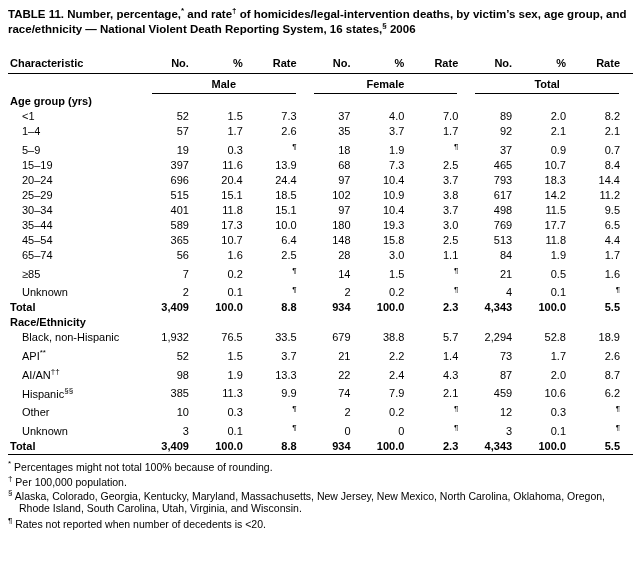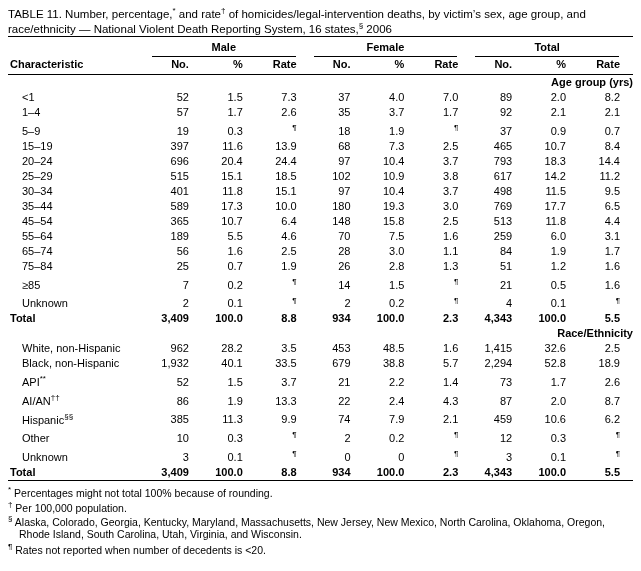--- a/index.html
+++ b/index.html
@@ -2,22 +2,22 @@
 <html><head>
 <meta charset="utf-8">
 <style>
   html, body { margin: 0; padding: 0; background: #ffffff; }
   .page {
     width: 641px; height: 571px; box-sizing: border-box;
     padding: 6px 8px 4px 8px; background: #ffffff; color: #000;
     font-family: "Liberation Sans", sans-serif; overflow: hidden;
   }
   .title {
-    font-weight: normal; font-size: 11.5px; line-height: 1.25;
-    margin-bottom: 0;
+    font-weight: bold; font-size: 11.5px; line-height: 1.25;
+    margin-bottom: 20px;
   }
   .title sup { font-size: 8px; }
   table {
     width: 100%; border-collapse: collapse; table-layout: fixed;
     font-size: 11px;
   }
   col.labelcol { width: 140px; }
   th, td {
     padding: 0; font-weight: normal; vertical-align: bottom;
     line-height: 15px; height: 15px; font-size: 11px;
@@ -26,21 +26,21 @@
   tr[data-name="group-header-row"] th { border-top: 1px solid #000; padding-top: 3px; }
   .grp { font-weight: bold; }
   .grp-rule {
     display: block; text-align: center; border-bottom: 1px solid #000;
     margin: 0 14px 0 4px; padding-bottom: 1px; font-weight: bold;
   }
   tr[data-name="subheader-row"] th { border-bottom: 1px solid #000; padding-bottom: 2px; font-weight: bold; }
   .char { text-align: left; padding-left: 2px; }
   .num { text-align: right; padding-right: 13px; }
   td.num sup { font-size: 8px; }
-  .sect { font-weight: bold; padding-left: 2px; text-align: right; }
+  .sect { font-weight: bold; padding-left: 2px; }
   .lblIndent { text-align: left; padding-left: 14px; }
   .lblTotal { text-align: left; padding-left: 2px; }
   td sup { font-size: 8px; }
   tr.total td { font-weight: bold; }
   tbody tr:last-child td { border-bottom: 1px solid #000; }
   .footnotes { margin-top: 3px; font-size: 10.5px; line-height: 12.4px; }
   .fn { padding-left: 11px; text-indent: -11px; }
   .fn sup { font-size: 8px; }
 </style>
 </head>
@@ -55,44 +55,44 @@
       <col data-name="data-column">
       <col data-name="data-column">
       <col data-name="data-column">
       <col data-name="data-column">
       <col data-name="data-column">
       <col data-name="data-column">
       <col data-name="data-column">
       <col data-name="data-column">
     </colgroup>
     <thead data-name="table-head">
+        <tr data-name="subheader-row">
+          <th data-name="characteristic-header" class="char">Characteristic</th>
+          <th data-name="column-header" class="num">No.</th>
+          <th data-name="column-header" class="num">%</th>
+          <th data-name="column-header" class="num">Rate</th>
+          <th data-name="column-header" class="num">No.</th>
+          <th data-name="column-header" class="num">%</th>
+          <th data-name="column-header" class="num">Rate</th>
+          <th data-name="column-header" class="num">No.</th>
+          <th data-name="column-header" class="num">%</th>
+          <th data-name="column-header" class="num">Rate</th>
+        </tr>
         <tr data-name="group-header-row">
           <th data-name="corner-cell" class="char"></th>
           <th data-name="group-header" class="grp" colspan="3">
             <span data-name="group-header-label" class="grp-rule">Male</span>
           </th>
           <th data-name="group-header" class="grp" colspan="3">
             <span data-name="group-header-label" class="grp-rule">Female</span>
           </th>
           <th data-name="group-header" class="grp" colspan="3">
             <span data-name="group-header-label" class="grp-rule">Total</span>
           </th>
         </tr>
-        <tr data-name="subheader-row">
-          <th data-name="characteristic-header" class="char">Characteristic</th>
-          <th data-name="column-header" class="num">No.</th>
-          <th data-name="column-header" class="num">%</th>
-          <th data-name="column-header" class="num">Rate</th>
-          <th data-name="column-header" class="num">No.</th>
-          <th data-name="column-header" class="num">%</th>
-          <th data-name="column-header" class="num">Rate</th>
-          <th data-name="column-header" class="num">No.</th>
-          <th data-name="column-header" class="num">%</th>
-          <th data-name="column-header" class="num">Rate</th>
-        </tr>
       </thead>
     <tbody data-name="table-body">
         <tr data-name="section-header-row">
           <td data-name="section-label" class="sect" colspan="10">Age group (yrs)</td>
         </tr>
         <tr data-name="table-row">
           <td data-name="row-label" class="lblIndent">&lt;1</td>
           <td data-name="cell" class="num">52</td>
           <td data-name="cell" class="num">1.5</td>
           <td data-name="cell" class="num">7.3</td>
@@ -193,56 +193,32 @@
           <td data-name="cell" class="num">10.7</td>
           <td data-name="cell" class="num">6.4</td>
           <td data-name="cell" class="num">148</td>
           <td data-name="cell" class="num">15.8</td>
           <td data-name="cell" class="num">2.5</td>
           <td data-name="cell" class="num">513</td>
           <td data-name="cell" class="num">11.8</td>
           <td data-name="cell" class="num">4.4</td>
         </tr>
         <tr data-name="table-row">
-          <td data-name="row-label" class="lblIndent">55–64</td>
-          <td data-name="cell" class="num">189</td>
-          <td data-name="cell" class="num">5.5</td>
-          <td data-name="cell" class="num">4.6</td>
-          <td data-name="cell" class="num">70</td>
-          <td data-name="cell" class="num">7.5</td>
-          <td data-name="cell" class="num">1.6</td>
-          <td data-name="cell" class="num">259</td>
-          <td data-name="cell" class="num">6.0</td>
-          <td data-name="cell" class="num">3.1</td>
-        </tr>
-        <tr data-name="table-row">
           <td data-name="row-label" class="lblIndent">65–74</td>
           <td data-name="cell" class="num">56</td>
           <td data-name="cell" class="num">1.6</td>
           <td data-name="cell" class="num">2.5</td>
           <td data-name="cell" class="num">28</td>
           <td data-name="cell" class="num">3.0</td>
           <td data-name="cell" class="num">1.1</td>
           <td data-name="cell" class="num">84</td>
           <td data-name="cell" class="num">1.9</td>
           <td data-name="cell" class="num">1.7</td>
         </tr>
         <tr data-name="table-row">
-          <td data-name="row-label" class="lblIndent">75–84</td>
-          <td data-name="cell" class="num">25</td>
-          <td data-name="cell" class="num">0.7</td>
-          <td data-name="cell" class="num">1.9</td>
-          <td data-name="cell" class="num">26</td>
-          <td data-name="cell" class="num">2.8</td>
-          <td data-name="cell" class="num">1.3</td>
-          <td data-name="cell" class="num">51</td>
-          <td data-name="cell" class="num">1.2</td>
-          <td data-name="cell" class="num">1.6</td>
-        </tr>
-        <tr data-name="table-row">
           <td data-name="row-label" class="lblIndent">≥85</td>
           <td data-name="cell" class="num">7</td>
           <td data-name="cell" class="num">0.2</td>
           <td data-name="cell" class="num"><sup data-name="not-reported-marker">¶</sup></td>
           <td data-name="cell" class="num">14</td>
           <td data-name="cell" class="num">1.5</td>
           <td data-name="cell" class="num"><sup data-name="not-reported-marker">¶</sup></td>
           <td data-name="cell" class="num">21</td>
           <td data-name="cell" class="num">0.5</td>
           <td data-name="cell" class="num">1.6</td>
@@ -268,35 +244,23 @@
           <td data-name="cell" class="num">100.0</td>
           <td data-name="cell" class="num">2.3</td>
           <td data-name="cell" class="num">4,343</td>
           <td data-name="cell" class="num">100.0</td>
           <td data-name="cell" class="num">5.5</td>
         </tr>
         <tr data-name="section-header-row">
           <td data-name="section-label" class="sect" colspan="10">Race/Ethnicity</td>
         </tr>
         <tr data-name="table-row">
-          <td data-name="row-label" class="lblIndent">White, non-Hispanic</td>
-          <td data-name="cell" class="num">962</td>
-          <td data-name="cell" class="num">28.2</td>
-          <td data-name="cell" class="num">3.5</td>
-          <td data-name="cell" class="num">453</td>
-          <td data-name="cell" class="num">48.5</td>
-          <td data-name="cell" class="num">1.6</td>
-          <td data-name="cell" class="num">1,415</td>
-          <td data-name="cell" class="num">32.6</td>
-          <td data-name="cell" class="num">2.5</td>
-        </tr>
-        <tr data-name="table-row">
           <td data-name="row-label" class="lblIndent">Black, non-Hispanic</td>
           <td data-name="cell" class="num">1,932</td>
-          <td data-name="cell" class="num">40.1</td>
+          <td data-name="cell" class="num">76.5</td>
           <td data-name="cell" class="num">33.5</td>
           <td data-name="cell" class="num">679</td>
           <td data-name="cell" class="num">38.8</td>
           <td data-name="cell" class="num">5.7</td>
           <td data-name="cell" class="num">2,294</td>
           <td data-name="cell" class="num">52.8</td>
           <td data-name="cell" class="num">18.9</td>
         </tr>
         <tr data-name="table-row">
           <td data-name="row-label" class="lblIndent">API<sup data-name="label-marker">**</sup></td>
@@ -305,21 +269,21 @@
           <td data-name="cell" class="num">3.7</td>
           <td data-name="cell" class="num">21</td>
           <td data-name="cell" class="num">2.2</td>
           <td data-name="cell" class="num">1.4</td>
           <td data-name="cell" class="num">73</td>
           <td data-name="cell" class="num">1.7</td>
           <td data-name="cell" class="num">2.6</td>
         </tr>
         <tr data-name="table-row">
           <td data-name="row-label" class="lblIndent">AI/AN<sup data-name="label-marker">††</sup></td>
-          <td data-name="cell" class="num">86</td>
+          <td data-name="cell" class="num">98</td>
           <td data-name="cell" class="num">1.9</td>
           <td data-name="cell" class="num">13.3</td>
           <td data-name="cell" class="num">22</td>
           <td data-name="cell" class="num">2.4</td>
           <td data-name="cell" class="num">4.3</td>
           <td data-name="cell" class="num">87</td>
           <td data-name="cell" class="num">2.0</td>
           <td data-name="cell" class="num">8.7</td>
         </tr>
         <tr data-name="table-row">

